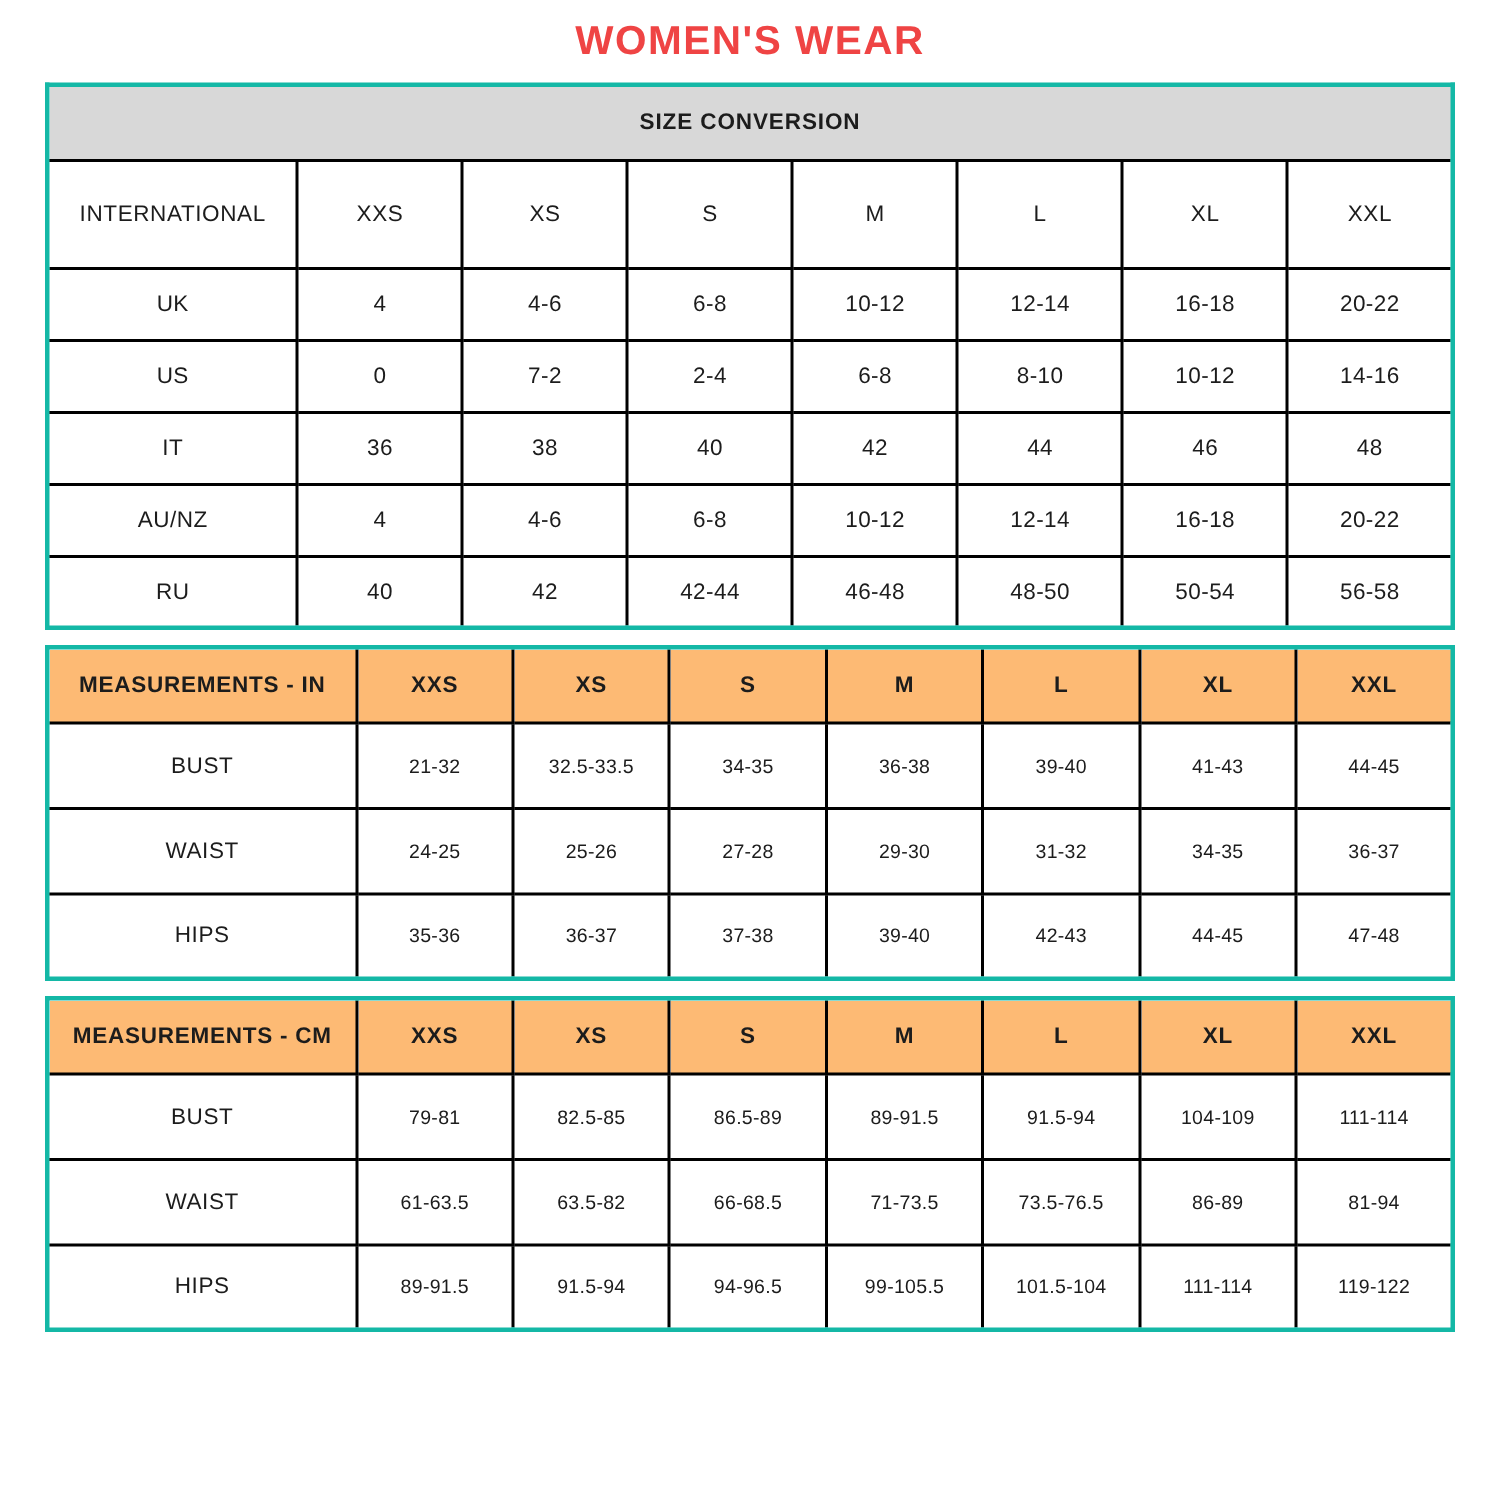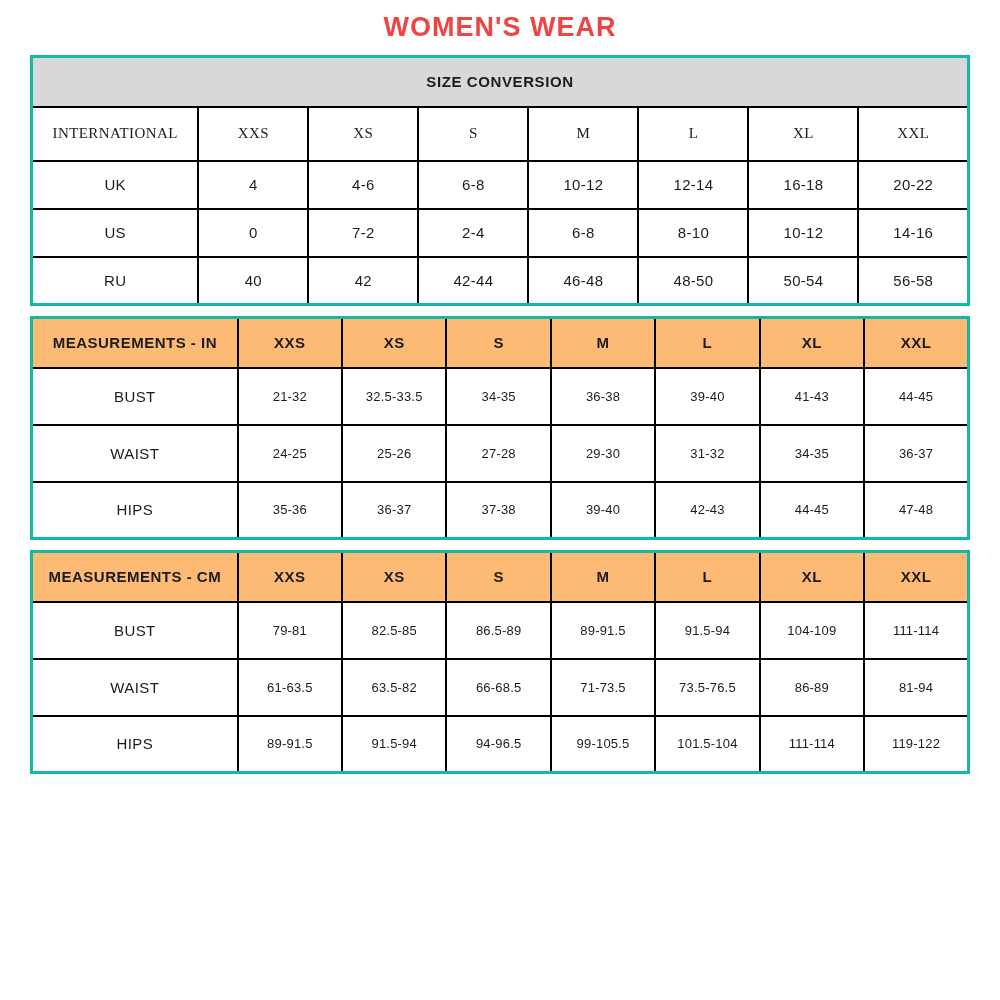--- a/index.html
+++ b/index.html
@@ -48,23 +48,22 @@
     font-weight: 700;
     letter-spacing: 0.6px;
     border-bottom: 3px solid #000000;
   }
   
   .tbl-size-conversion col.first { width: 17.8%; }
   .tbl-size-conversion thead tr.cols th {
     background: #ffffff;
     font-weight: 400;
     font-size: 15px;
-    height: 54px;
+    height: 72px;
     letter-spacing: 0.4px;
-    font-family: Liberation Serif, serif;
   }
   .tbl-size-conversion tbody th,
   .tbl-size-conversion tbody td {
     font-weight: 400;
     font-size: 15px;
     height: 48px;
     letter-spacing: 0.3px;
   }
   
   .tbl-measure col.first { width: 22%; }
@@ -134,20 +133,40 @@
         </tr>
         <tr>
           <th>US</th>
           <td>0</td>
           <td>7-2</td>
           <td>2-4</td>
           <td>6-8</td>
           <td>8-10</td>
           <td>10-12</td>
           <td>14-16</td>
+        </tr>
+        <tr>
+          <th>IT</th>
+          <td>36</td>
+          <td>38</td>
+          <td>40</td>
+          <td>42</td>
+          <td>44</td>
+          <td>46</td>
+          <td>48</td>
+        </tr>
+        <tr>
+          <th>AU/NZ</th>
+          <td>4</td>
+          <td>4-6</td>
+          <td>6-8</td>
+          <td>10-12</td>
+          <td>12-14</td>
+          <td>16-18</td>
+          <td>20-22</td>
         </tr>
         <tr>
           <th>RU</th>
           <td>40</td>
           <td>42</td>
           <td>42-44</td>
           <td>46-48</td>
           <td>48-50</td>
           <td>50-54</td>
           <td>56-58</td>

